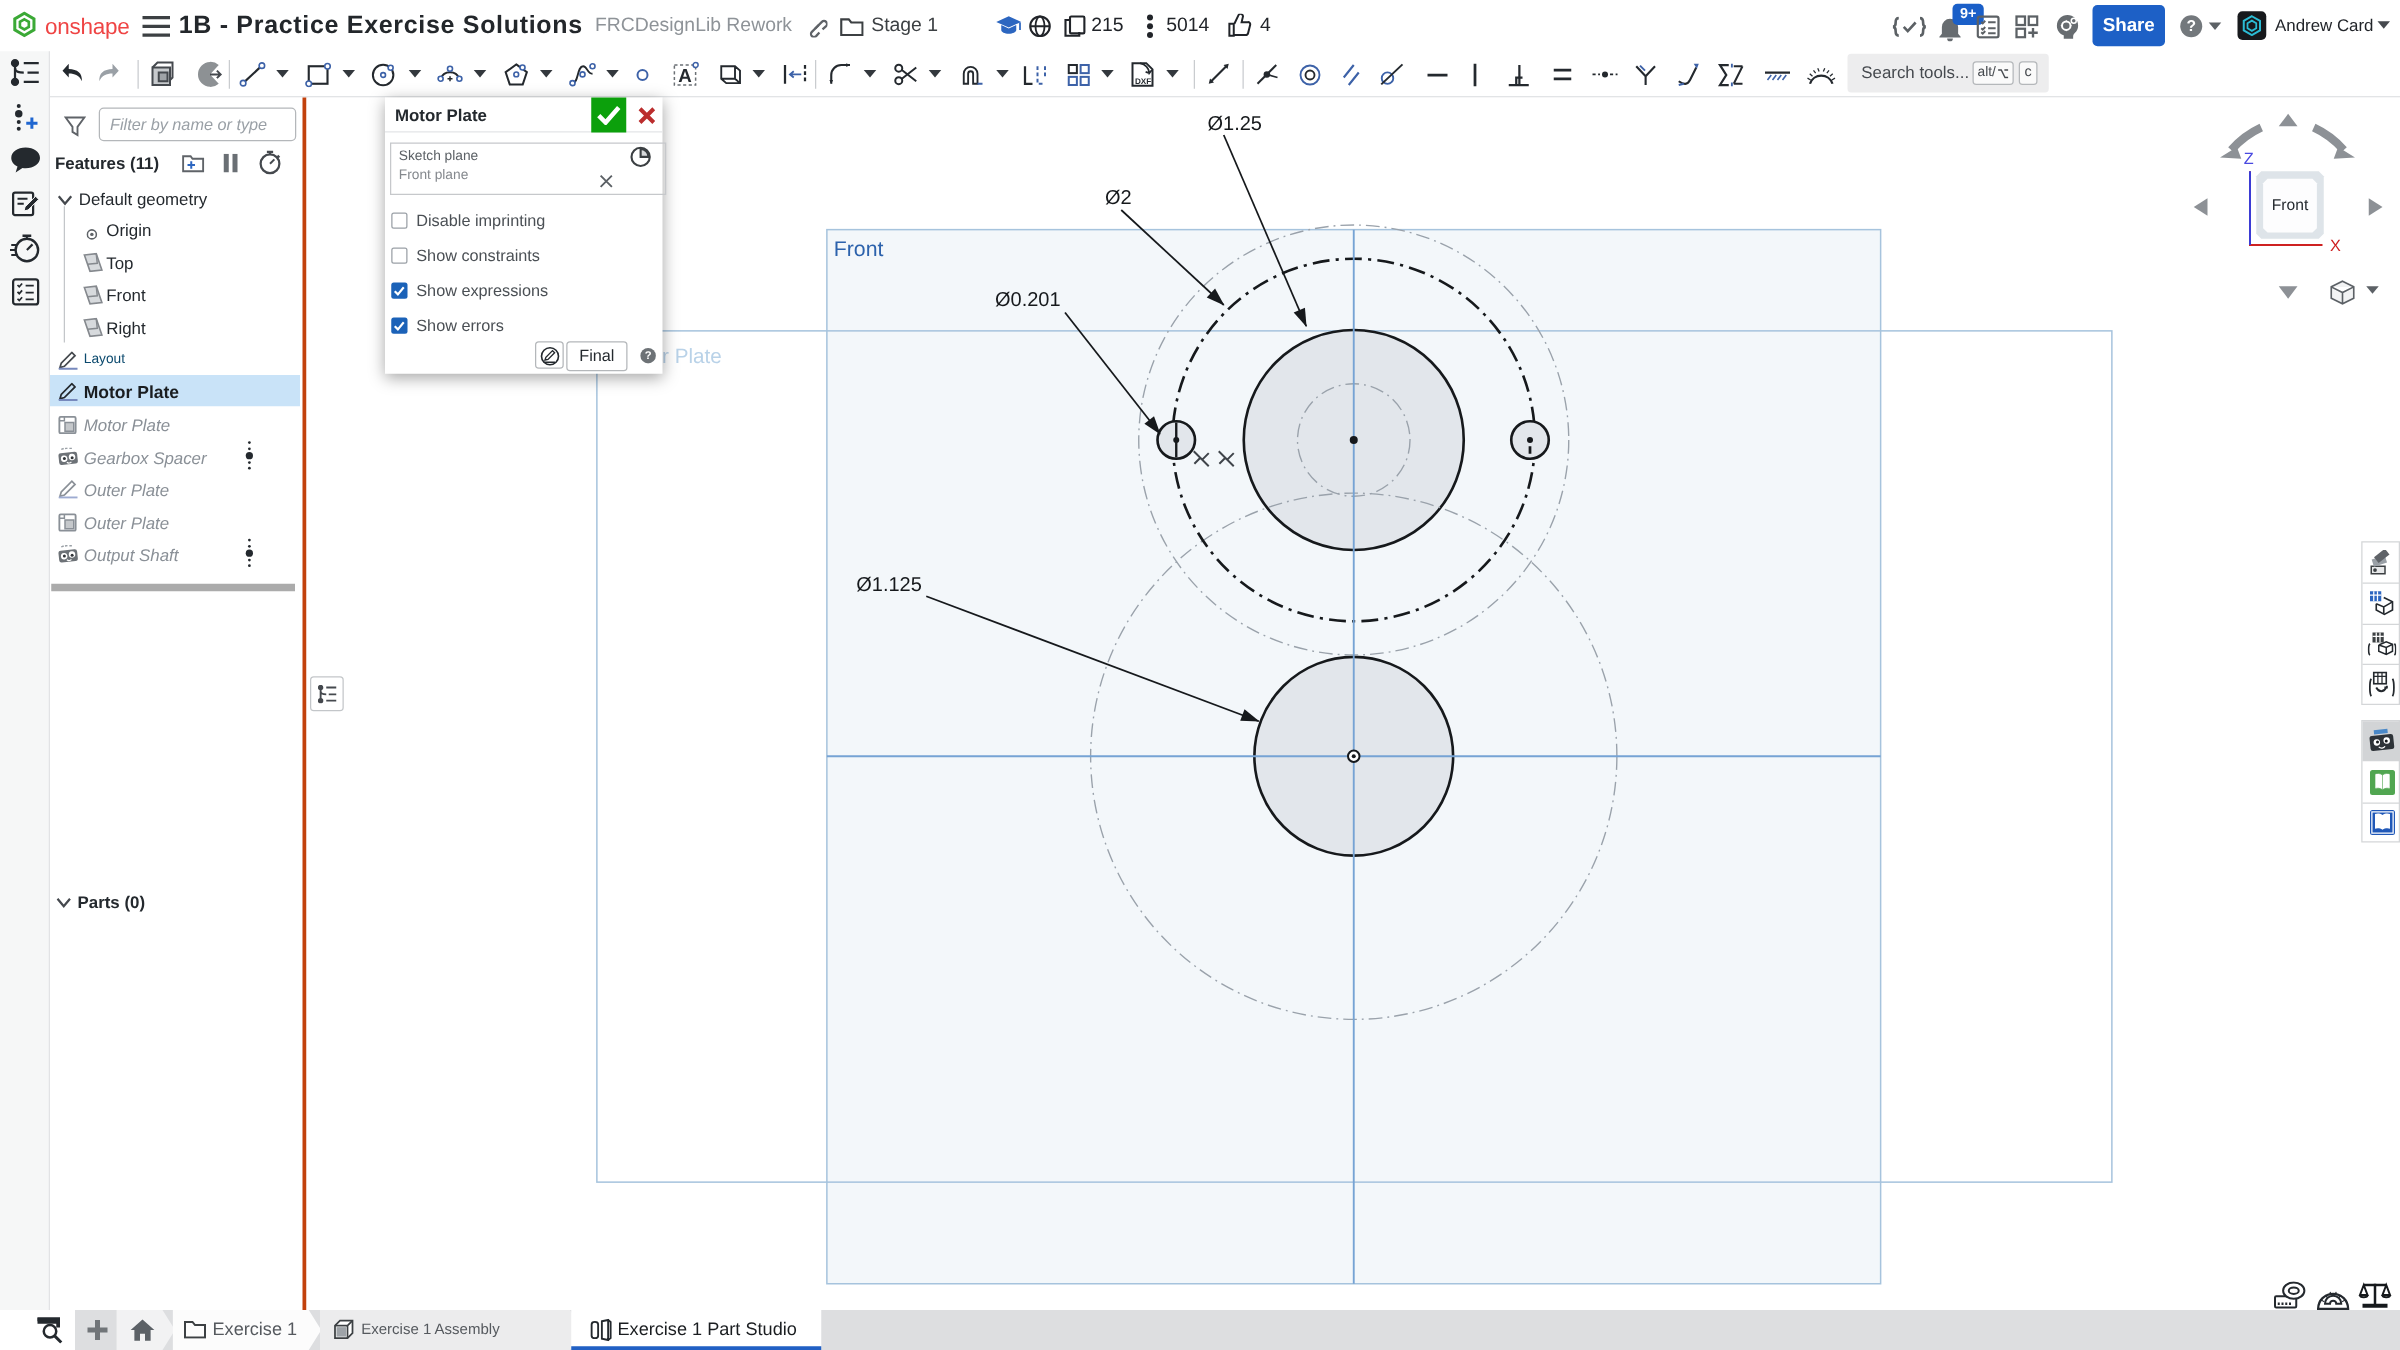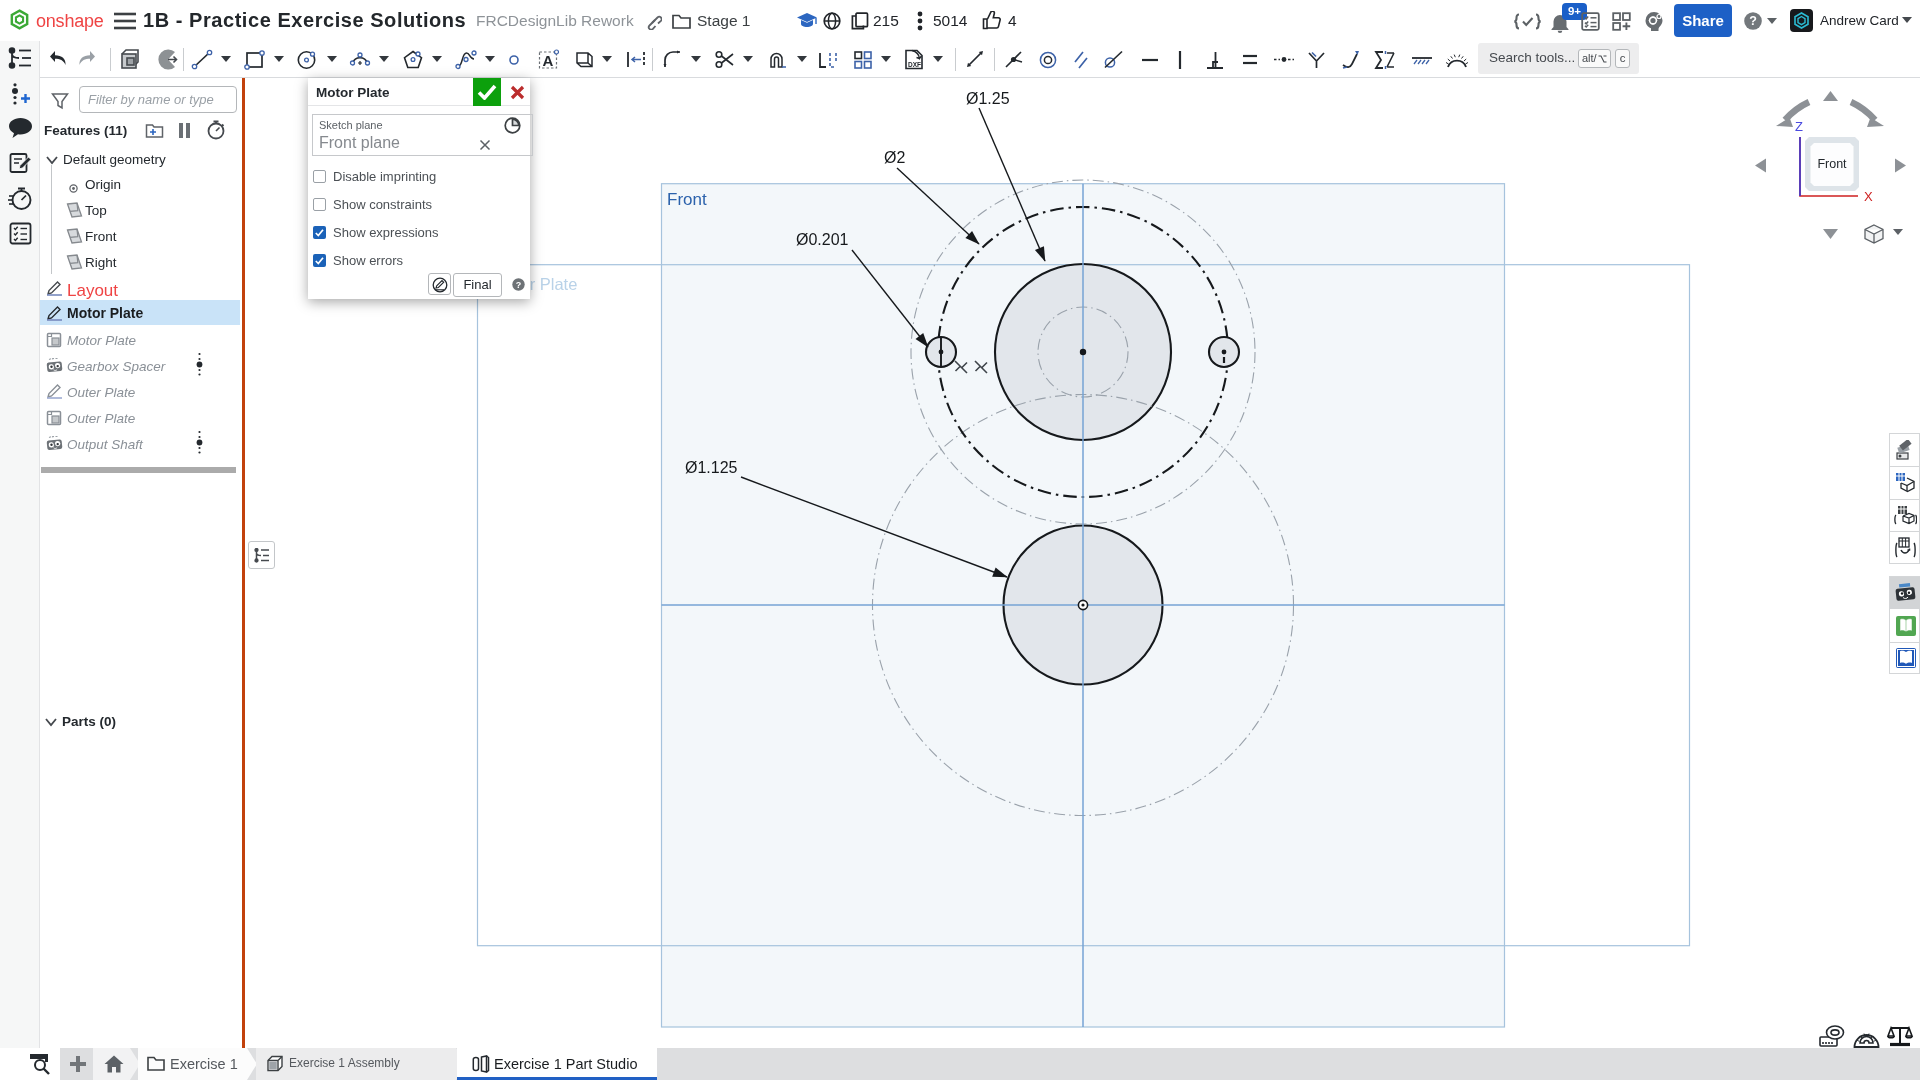--- a/index.html
+++ b/index.html
@@ -456,21 +456,21 @@
   <div class="abs" style="left:26px;top:176px"><svg width="17" height="16" viewBox="0 0 17 16">
         <path d="M1.5 2 L11 1 L15.5 14 L6 15 Z" fill="#d7dadd" stroke="#85898e" stroke-width="1.3"></path>
         <path d="M11 1 L11.8 8.6 L4 9.4" fill="none" stroke="#85898e" stroke-width="1.2"></path>
       </svg></div>
   <div class="abs" style="left:45px;top:177px;font-size:13.5px;color:#24292e">Right</div>
 
   <div class="abs" style="left:6px;top:203px"><svg width="17" height="15" viewBox="0 0 17 15">
         <path d="M2 13 l1-3.5 L11.5 1 l2.5 2.5 -8.5 8.5 Z" fill="none" stroke="#45494e" stroke-width="1.4"></path>
         <line x1="1" y1="14" x2="16" y2="14" stroke="#7789bd" stroke-width="1.6"></line>
       </svg></div>
-  <div class="abs" style="left:27px;top:203px;font-size:17px;color:#ef4444">Layout</div>
+  <div class="abs" style="left:27px;top:203px;font-size:11px;color:#0c4a6e">Layout</div>
 
   <div class="abs" style="left:0px;top:222px;width:200px;height:25px;background:#c9e3f8"></div>
   <div class="abs" style="left:6px;top:228px"><svg width="17" height="15" viewBox="0 0 17 15">
         <path d="M2 13 l1-3.5 L11.5 1 l2.5 2.5 -8.5 8.5 Z" fill="none" stroke="#24292e" stroke-width="1.4"></path>
         <line x1="1" y1="14" x2="16" y2="14" stroke="#7789bd" stroke-width="1.6"></line>
       </svg></div>
   <div class="abs" style="left:27px;top:227px;font-size:14px;font-weight:700;color:#1a1d20">Motor Plate</div>
 
   <div class="abs" style="left:6px;top:254px"><svg width="16" height="16" viewBox="0 0 16 16">
         <rect x="1.5" y="1.5" width="13" height="13" rx="1" fill="#fff" stroke="#8a9097" stroke-width="1.5"></rect>
@@ -746,21 +746,21 @@
     </div>
     <div class="abs" style="left:196px;top:0;width:26px;height:28px">
       <svg class="abs" style="left:6px;top:7px" width="15" height="15" viewBox="0 0 15 15">
           <path d="M2 2 L13 13 M13 2 L2 13" stroke="#bb2d2d" stroke-width="3.2"></path>
         </svg>
     </div>
   </div>
 
   <div class="abs" style="left:4px;top:36px;width:221px;height:42px;border:1px solid #c6c8cb">
     <div class="abs" style="left:6px;top:4px;font-size:11px;color:#5c6166">Sketch plane</div>
-    <div class="abs" style="left:6px;top:19px;font-size:16px;color:#85898e">Front plane</div>
+    <div class="abs" style="left:6px;top:19px;font-size:11px;color:#85898e">Front plane</div>
     <svg class="abs" style="left:166px;top:24px" width="12" height="12" viewBox="0 0 12 12">
         <path d="M1.5 1.5 L10.5 10.5 M10.5 1.5 L1.5 10.5" stroke="#5c6166" stroke-width="1.5"></path>
       </svg>
   </div>
   <svg class="abs" style="left:196px;top:39px" width="17" height="17" viewBox="0 0 17 17">
       <circle cx="8.5" cy="8.5" r="7.3" fill="none" stroke="#3c4043" stroke-width="1.7"></circle>
       <path d="M8.5 8.5 L8.5 2.2 A 6.3 6.3 0 0 1 14.8 8.5 Z" fill="#d8dadc" stroke="#3c4043" stroke-width="1.7"></path>
     </svg>
 
   <div class="abs" style="left:5px;top:92px;width:12.5px;height:12.5px;border:1.5px solid #9aa0a6;border-radius:2px;background:#fff"></div>

